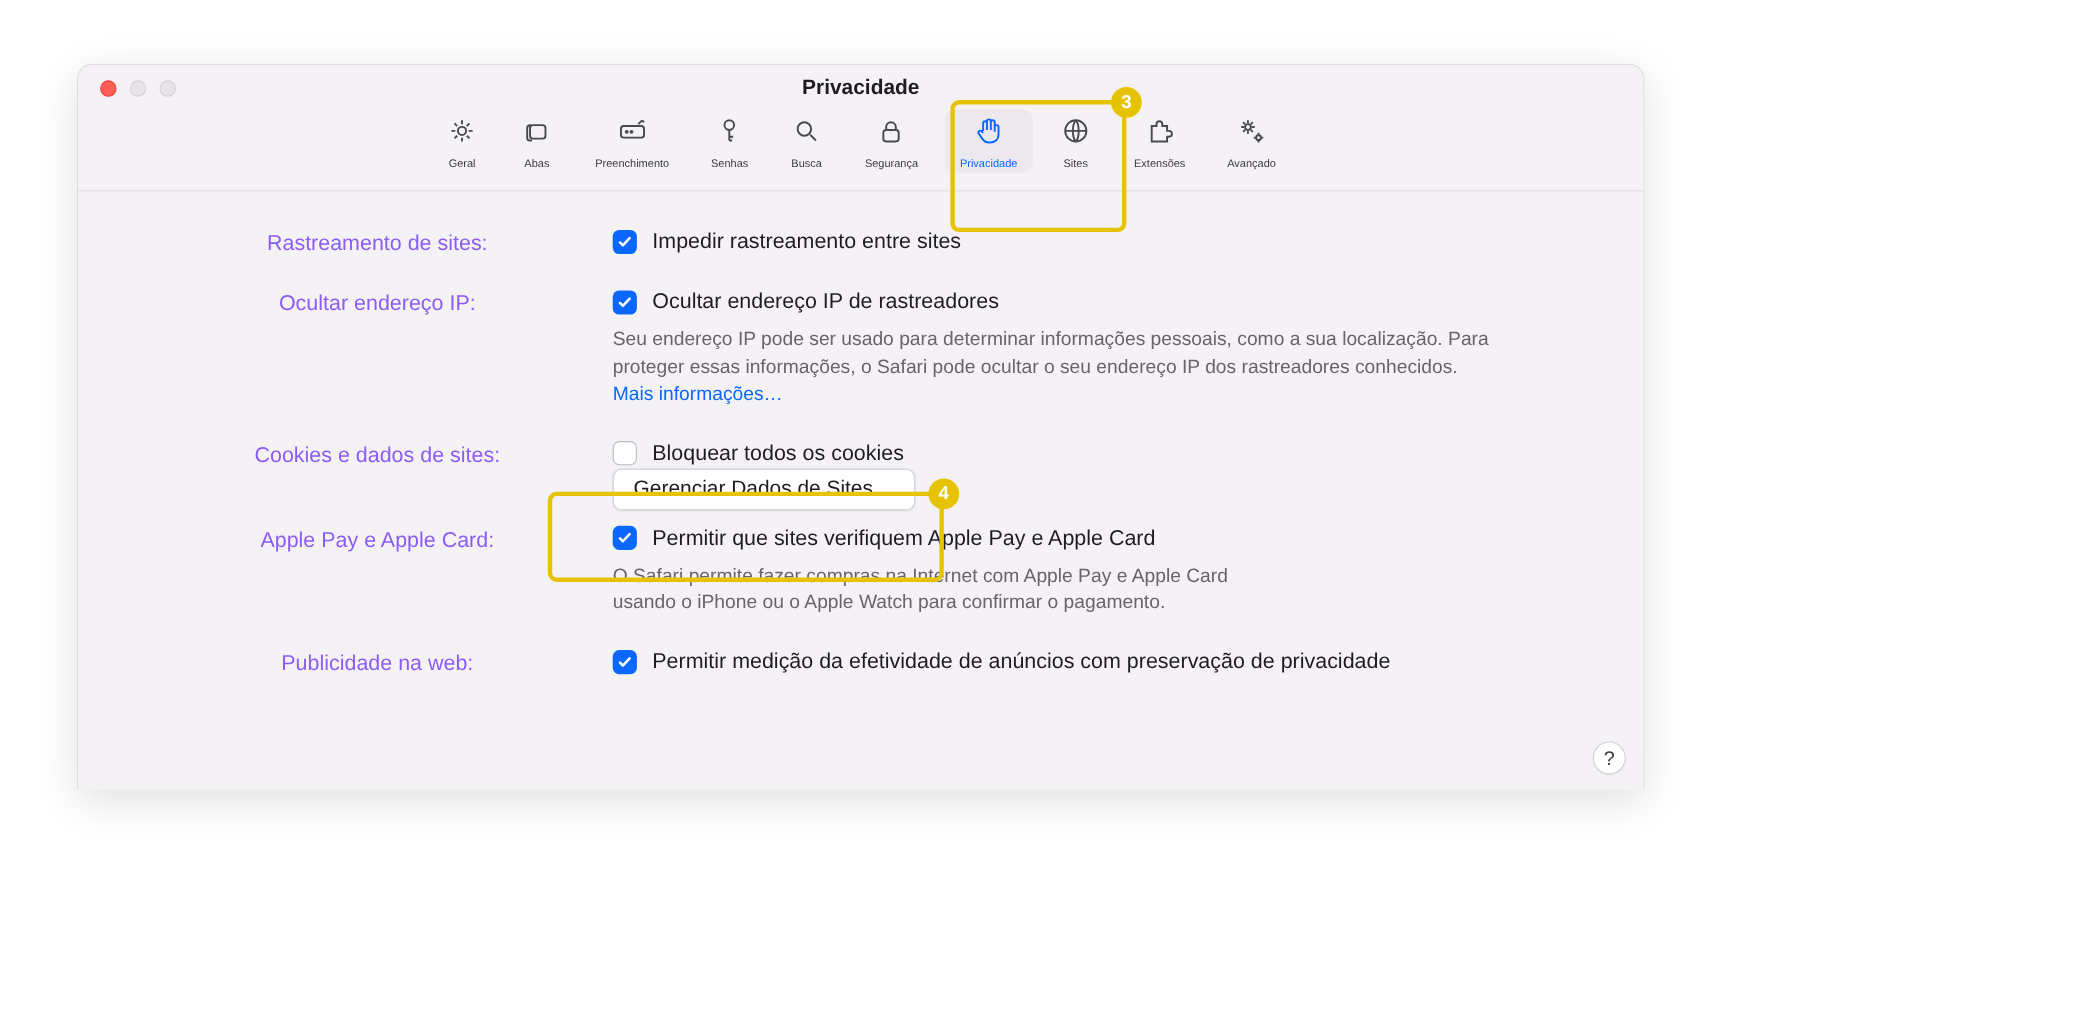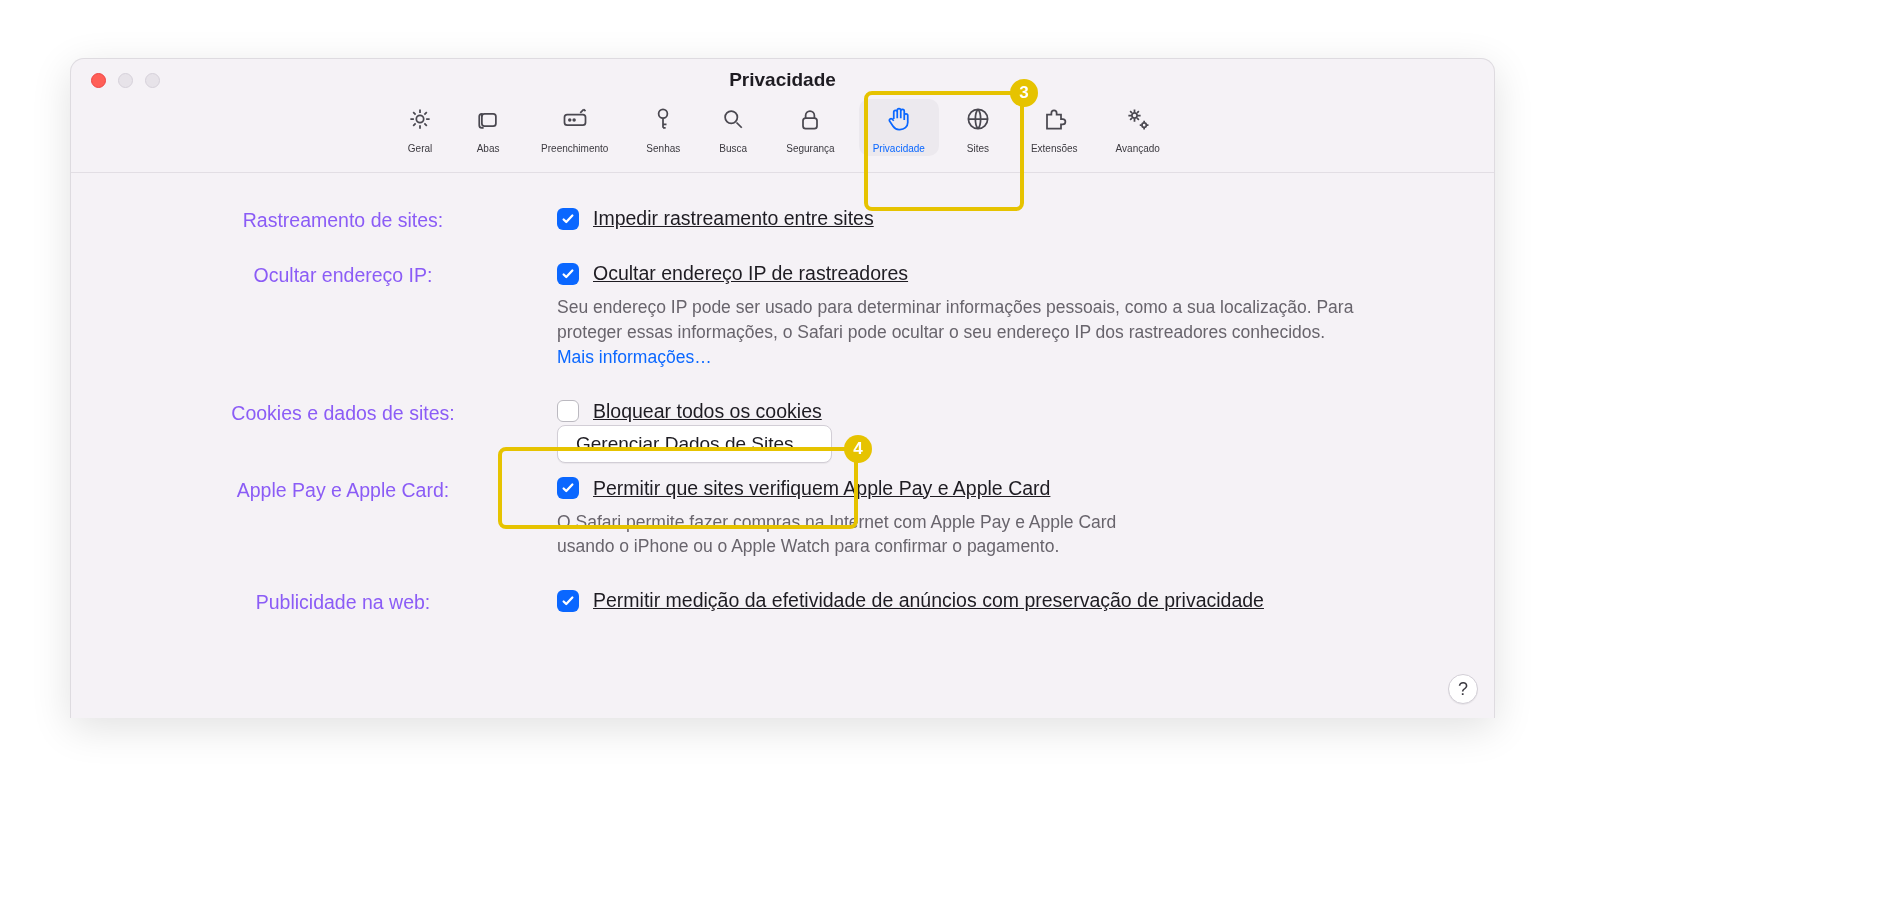--- a/index.html
+++ b/index.html
@@ -24,21 +24,21 @@
   .tb-item.active .lbl { color:#0a67ff; }
   .tb-item svg { width:28px; height:28px; }
   .tb-stroke { stroke:#4a4850; stroke-width:2; fill:none; }
   .tb-item.active .tb-stroke { stroke:#0a67ff; }
 
   .content { padding:34px 58px 10px; font-size:19.5px; color:#1e1c22; }
   .row { display:flex; align-items:flex-start; margin-bottom:30px; }
   .row.tight { margin-bottom:14px; }
   .rlabel { width:428px; flex:0 0 428px; text-align:center; padding-top:2px; color:#8b5cf6; }
   .rbody { flex:1; }
-  .cbline { display:flex; align-items:center; gap:14px;text-decoration:underline; }
+  .cbline { display:flex; align-items:center; gap:14px; }
   .checkbox { width:22px; height:22px; border-radius:6px; background:#0a67ff; display:inline-flex; align-items:center; justify-content:center; flex:0 0 22px; }
   .checkbox.unchecked { background:#fff; border:1px solid #bbb9c0; }
   .checkbox svg { width:14px; height:14px; }
   .chk-path { stroke:#fff; stroke-width:2.6; fill:none; stroke-linecap:round; stroke-linejoin:round; }
   .desc { color:#68646c; font-size:17.5px; line-height:1.42; margin-top:10px; max-width:800px; }
   .link { color:#0a67ff; text-decoration:none; }
   .btn { display:inline-block; background:#fff; border:1px solid #d2ced6; border-radius:8px; padding:7px 18px; font-size:19px; color:#1e1c22; box-shadow:0 1px 1px rgba(0,0,0,.05); }
   .helpbtn { position:absolute; right:16px; bottom:14px; width:30px; height:30px; border-radius:50%; background:#fff; border:1px solid #d2ced6; display:flex; align-items:center; justify-content:center; font-size:18px; color:#3a3840; box-shadow:0 1px 1px rgba(0,0,0,.06); }
 
   .hl-box { position:absolute; border:4px solid #e6c300; border-radius:8px; pointer-events:none; }

